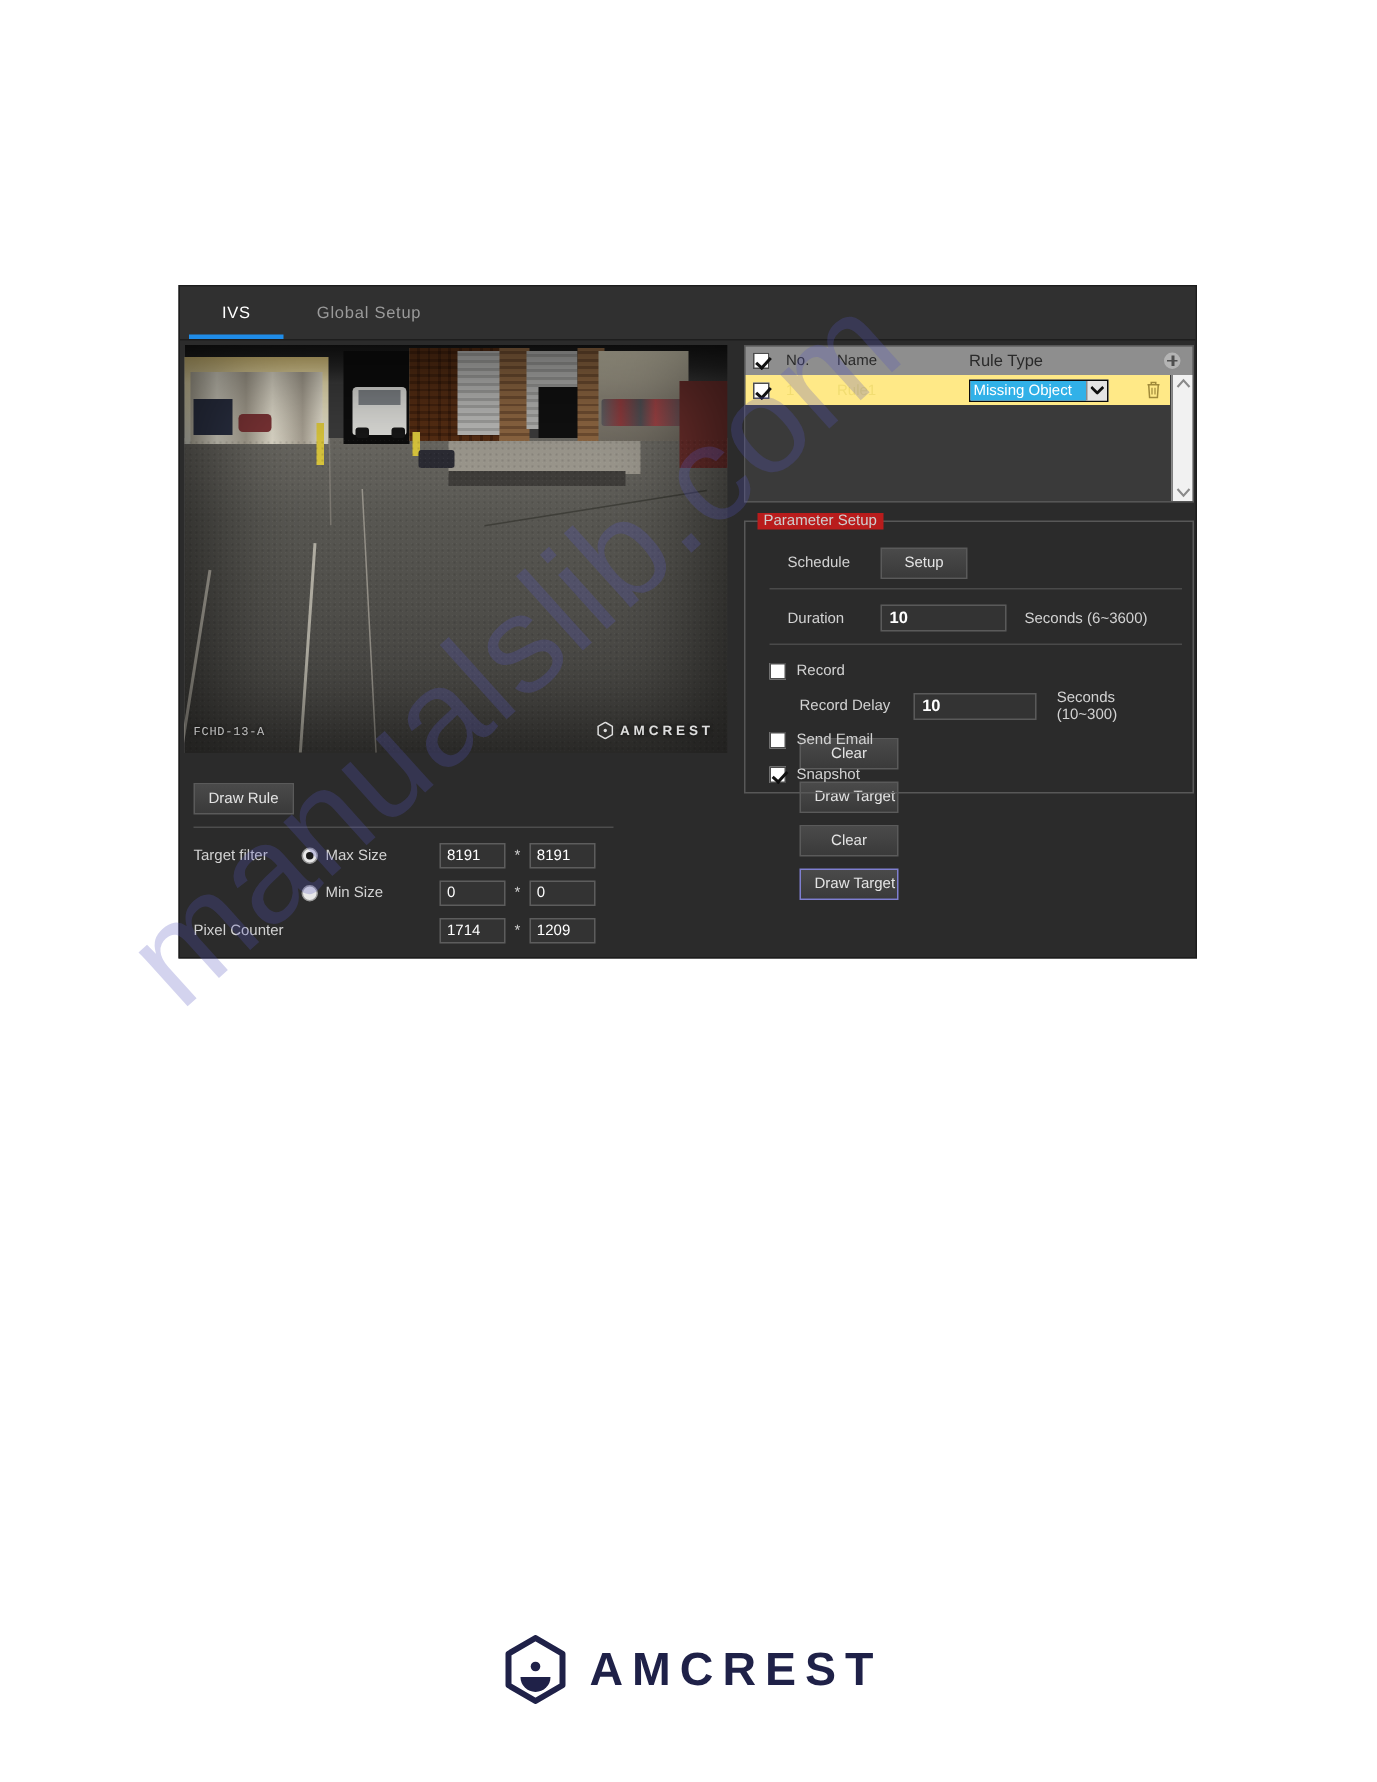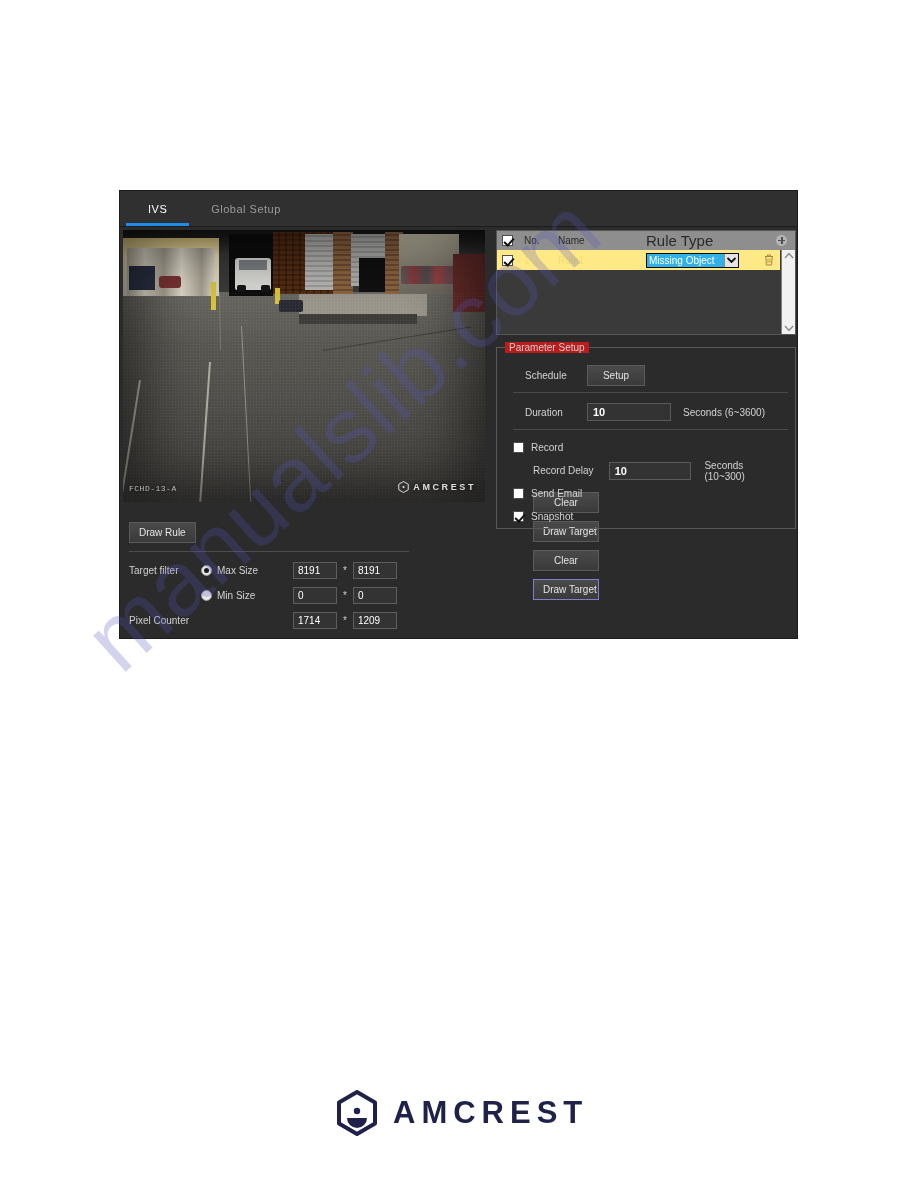--- a/index.html
+++ b/index.html
@@ -230,21 +230,21 @@
   }
   .chk.on::after {
     content:"";
     position:absolute; left:3px; top:0px;
     width:4px; height:8px;
     border:solid #111111; border-width:0 2px 2px 0;
     transform: rotate(42deg);
   }
   .rt-col-no   { width:34px; margin-left:11px; font-size:10px; color:#2a2a2a; }
   .rt-col-name { width:88px; font-size:10px; color:#2a2a2a; }
-  .rt-col-type { flex:1; font-size:15px; color:#2a2a2a; }
+  .rt-col-type { flex:1; font-size:11px; color:#2a2a2a; }
   #add-icon {
     position:absolute; right:7px; top:3px;
     width:13px; height:13px; border-radius:50%;
     background:#b4b4b4; border:1px solid #8e8e8e;
     cursor:pointer;
   }
   #add-icon::before, #add-icon::after {
     content:""; position:absolute; background:#4f4f4f;
   }
   #add-icon::before { left:5px; top:2px; width:1.5px; height:7px; }

